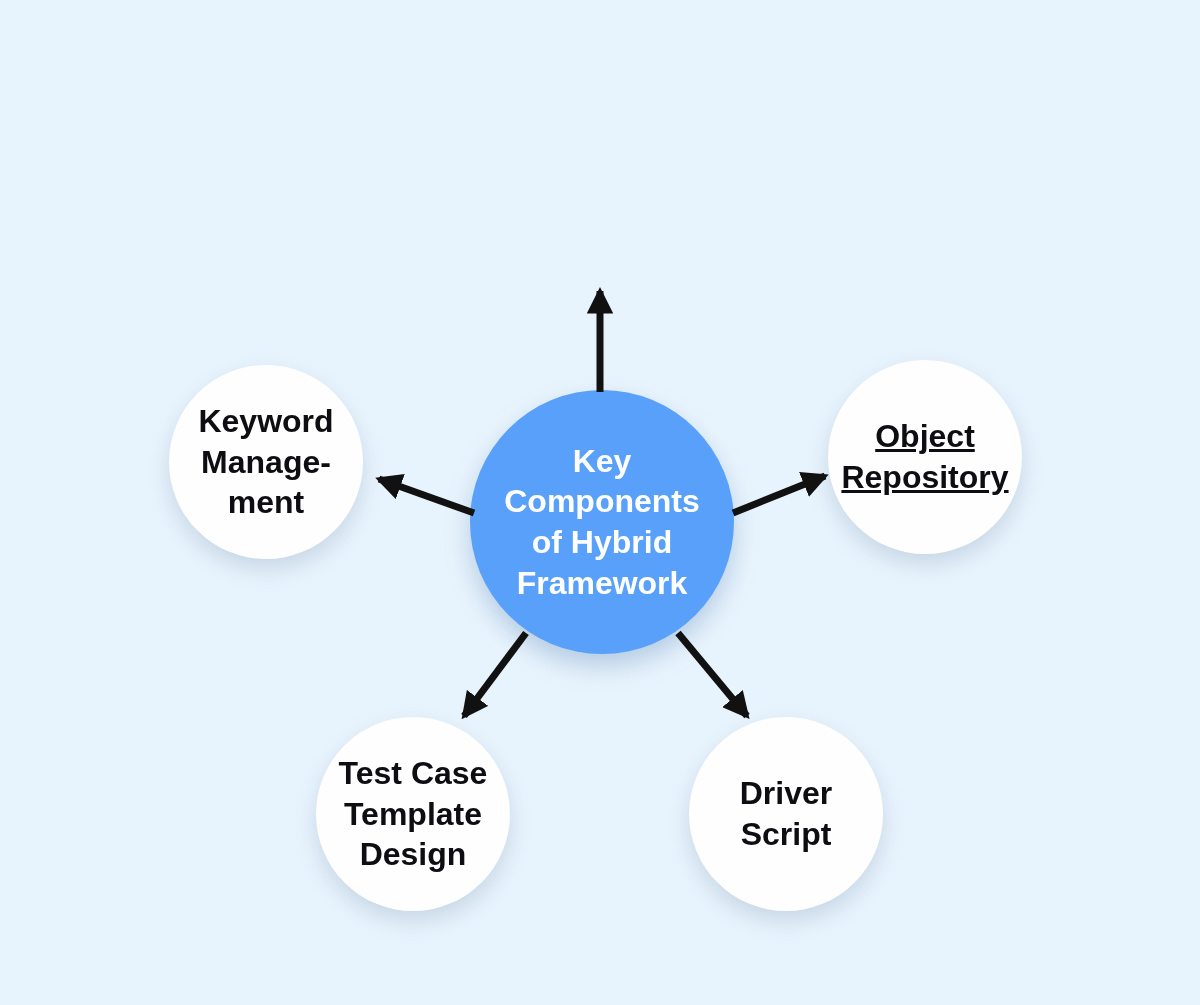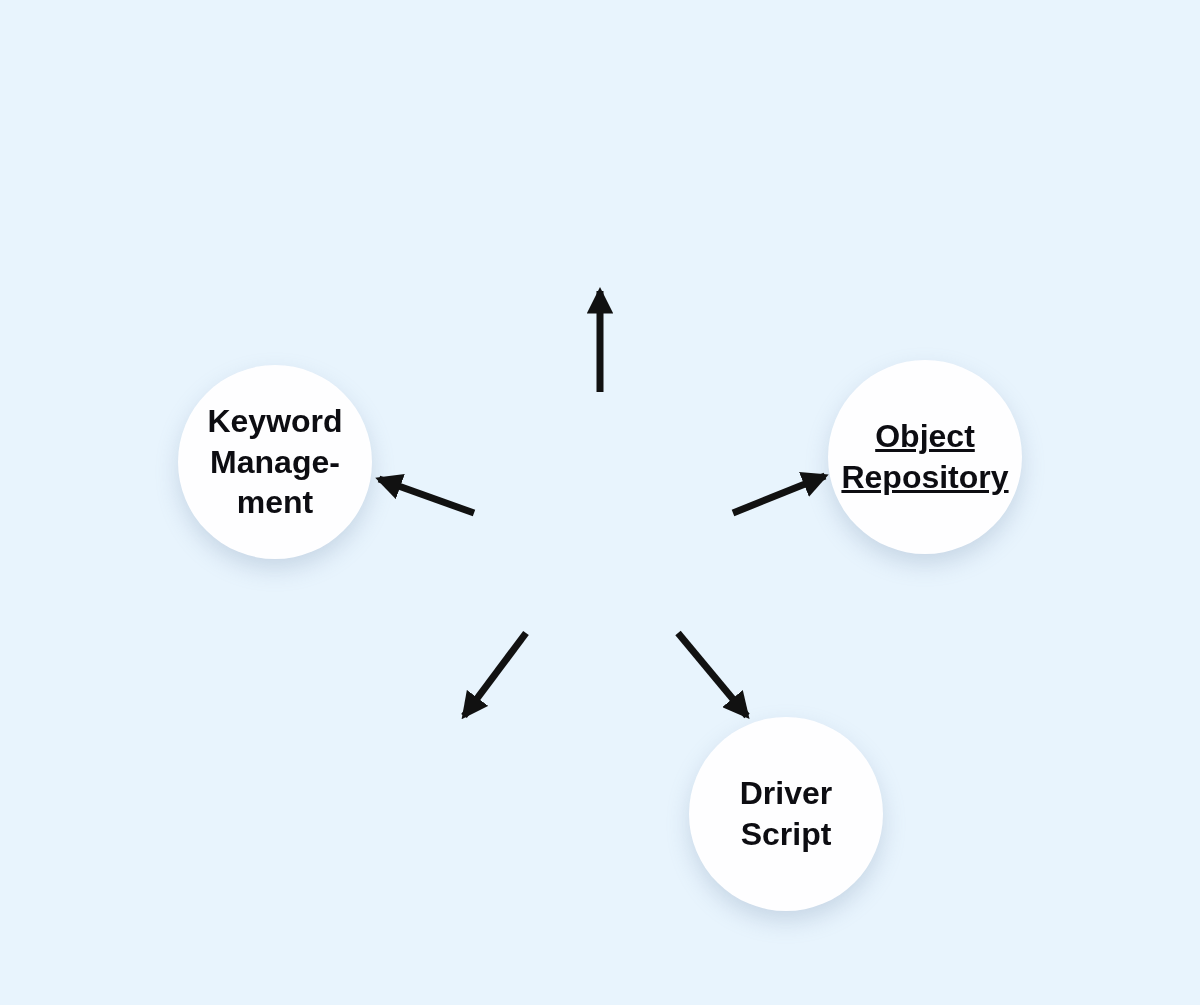--- a/index.html
+++ b/index.html
@@ -43,42 +43,53 @@
   }
   .node-label {
     font-weight: 700;
     font-size: 32px;
     line-height: 1.28;
     white-space: pre-line;
   }
   .center-node .node-label { line-height: 1.27; }
   .pos-center   { left: 470px; top: 390px; }
   .pos-function { left: 503px; top: 91px;  }
-  .pos-keyword  { left: 178px; top: 365px; }
+  .pos-keyword  { left: 169px; top: 365px; }
   .pos-object   { left: 828px; top: 360px; text-decoration: underline; }
   .pos-test     { left: 316px; top: 717px; }
   .pos-driver   { left: 689px; top: 717px; }
 </style>
 </head>
 <body>
 
 <div class="stage">
 
+  <div class="node center-node pos-center">
+    <span class="node-label">Key
+Components
+of Hybrid
+Framework</span>
+  </div>
 
 
   <div class="node satellite pos-object">
     <span class="node-label">Object
 Repository</span>
   </div>
 
   <div class="node satellite pos-driver">
     <span class="node-label">Driver
 Script</span>
   </div>
 
+  <div class="node satellite pos-test">
+    <span class="node-label">Test Case
+Template
+Design</span>
+  </div>
 
   <div class="node satellite pos-keyword">
     <span class="node-label">Keyword
 Manage-
 ment</span>
   </div>
 
   <svg class="arrows" width="1200" height="1005" viewBox="0 0 1200 1005" aria-hidden="true">
     <defs>
       <marker id="ah" viewBox="0 0 10 10" refX="8.5" refY="5" markerWidth="3.8" markerHeight="3.8" orient="auto-start-reverse">

